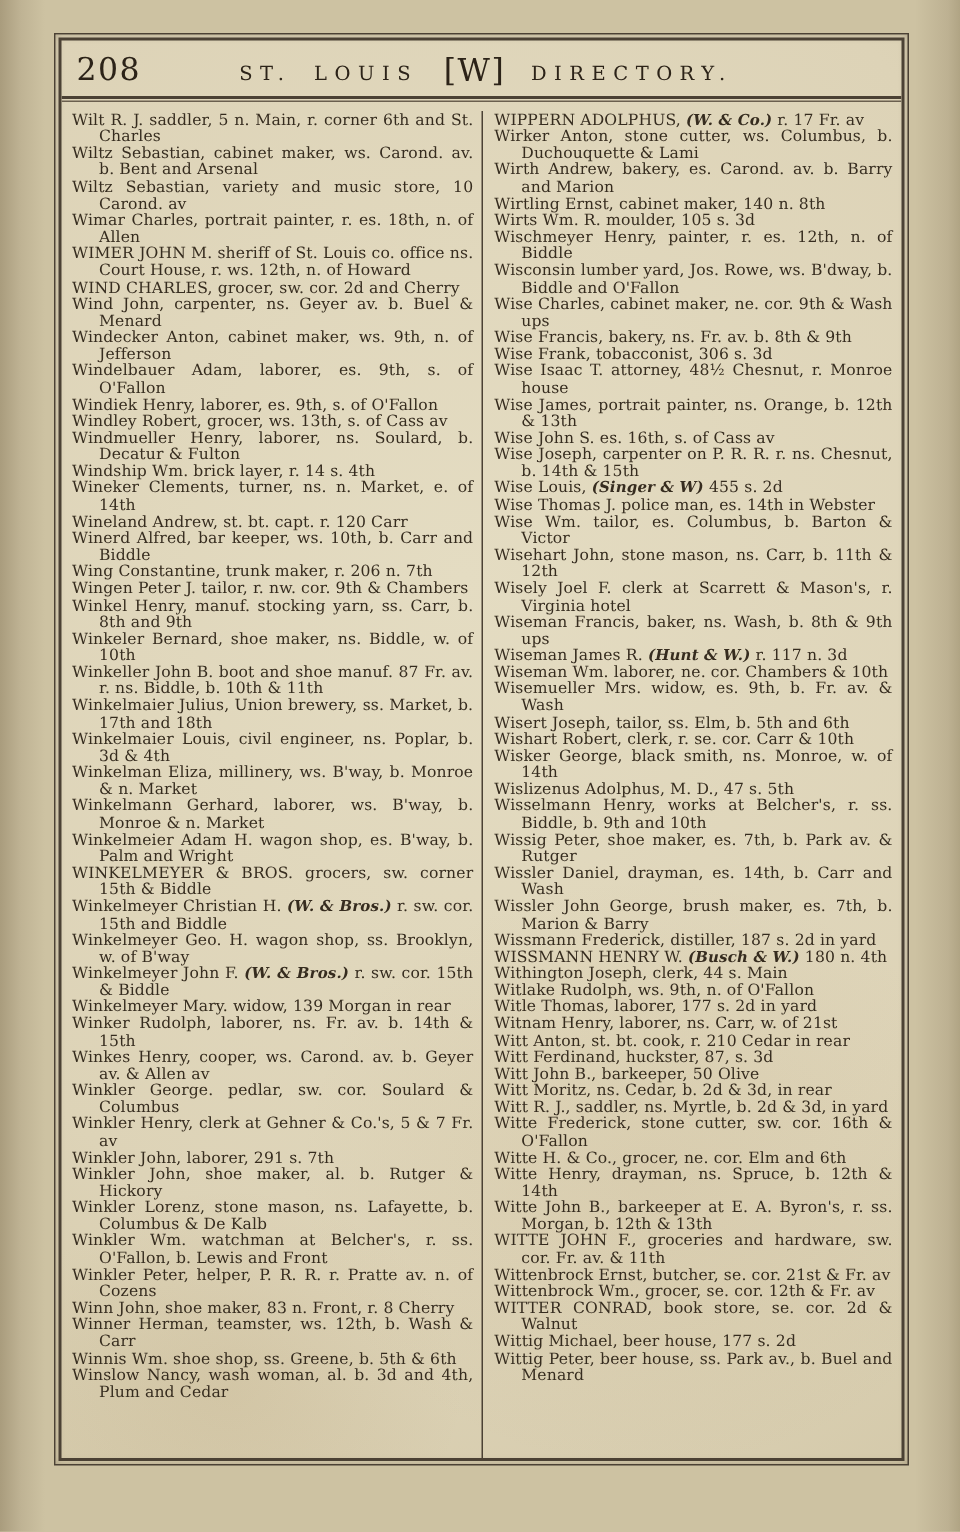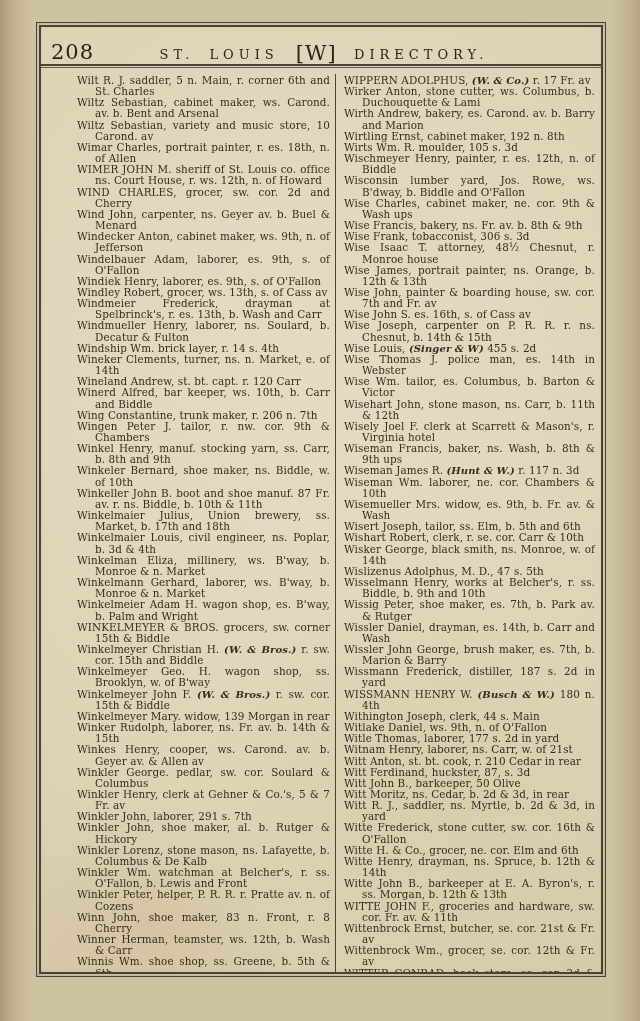--- a/index.html
+++ b/index.html
@@ -24,21 +24,21 @@
     width:100%; height:100%;
     border:2px solid #4b4134;
     overflow:hidden;
     position:relative;
     background:
       radial-gradient(ellipse 60% 30% at 70% 80%, rgba(170,140,90,.10), rgba(170,140,90,0) 70%),
       radial-gradient(ellipse 40% 20% at 20% 95%, rgba(160,130,80,.12), rgba(160,130,80,0) 70%);
   }
   .header {
     height:37px;
-    display:flex; align-items:flex-end;
+    display:flex; align-items:center;
     padding:0 14px 0 10px;
     position:relative;
   }
   .header-rule { height:2px; background:#4b4134; margin:0 0 1px 0; }
   .header-rule2 { height:1px; background:#6a5f4e; margin-bottom:1px; }
   .page-number {
     font-size:21px; letter-spacing:1px; color:#2c2318;
     min-width:70px;
   }
   .page-title {
@@ -48,21 +48,20 @@
     padding-right:60px;
   }
   .page-title .bracket {
     font-size:21px; letter-spacing:1px; position:relative; top:1px;
     padding:0 2px;
   }
   .columns {
     display:flex;
     height:calc(100% - 41px);
     padding-top:5px;
-    margin-left:29px;
   }
   .col {
     width:50%;
     padding:1px 5px 0 7px;
     overflow:hidden;
   }
   .col.right { padding-left:8px; padding-right:6px; }
   .col-divider {
     width:1px; background:#4b4134; flex:0 0 1px;
   }
@@ -96,21 +95,20 @@
           <div class="entry"><span>Wiltz Sebastian, cabinet maker, ws. Carond. av. b. Bent and Arsenal</span></div>
           <div class="entry"><span>Wiltz Sebastian, variety and music store, 10 Carond. av</span></div>
           <div class="entry"><span>Wimar Charles, portrait painter, r. es. 18th, n. of Allen</span></div>
           <div class="entry"><span>WIMER JOHN M. sheriff of St. Louis co. office ns. Court House, r. ws. 12th, n. of Howard</span></div>
           <div class="entry"><span>WIND CHARLES, grocer, sw. cor. 2d and Cherry</span></div>
           <div class="entry"><span>Wind John, carpenter, ns. Geyer av. b. Buel &amp; Menard</span></div>
           <div class="entry"><span>Windecker Anton, cabinet maker, ws. 9th, n. of Jefferson</span></div>
           <div class="entry"><span>Windelbauer Adam, laborer, es. 9th, s. of O'Fallon</span></div>
           <div class="entry"><span>Windiek Henry, laborer, es. 9th, s. of O'Fallon</span></div>
           <div class="entry"><span>Windley Robert, grocer, ws. 13th, s. of Cass av</span></div>
-          <div class="entry"><span>Windmeier Frederick, drayman at Spelbrinck's, r. es. 13th, b. Wash and Carr</span></div>
           <div class="entry"><span>Windmueller Henry, laborer, ns. Soulard, b. Decatur &amp; Fulton</span></div>
           <div class="entry"><span>Windship Wm. brick layer, r. 14 s. 4th</span></div>
           <div class="entry"><span>Wineker Clements, turner, ns. n. Market, e. of 14th</span></div>
           <div class="entry"><span>Wineland Andrew, st. bt. capt. r. 120 Carr</span></div>
           <div class="entry"><span>Winerd Alfred, bar keeper, ws. 10th, b. Carr and Biddle</span></div>
           <div class="entry"><span>Wing Constantine, trunk maker, r. 206 n. 7th</span></div>
           <div class="entry"><span>Wingen Peter J. tailor, r. nw. cor. 9th &amp; Chambers</span></div>
           <div class="entry"><span>Winkel Henry, manuf. stocking yarn, ss. Carr, b. 8th and 9th</span></div>
           <div class="entry"><span>Winkeler Bernard, shoe maker, ns. Biddle, w. of 10th</span></div>
           <div class="entry"><span>Winkeller John B. boot and shoe manuf. 87 Fr. av. r. ns. Biddle, b. 10th &amp; 11th</span></div>
@@ -136,30 +134,29 @@
           <div class="entry"><span>Winn John, shoe maker, 83 n. Front, r. 8 Cherry</span></div>
           <div class="entry"><span>Winner Herman, teamster, ws. 12th, b. Wash &amp; Carr</span></div>
           <div class="entry"><span>Winnis Wm. shoe shop, ss. Greene, b. 5th &amp; 6th</span></div>
           <div class="entry"><span>Winslow Nancy, wash woman, al. b. 3d and 4th, Plum and Cedar</span></div>
         </div>
       <div class="col-divider"></div>
       <div class="col right" id="col-right">
           <div class="entry"><span>WIPPERN ADOLPHUS, </span><span class="it">(W. &amp; Co.)</span><span> r. 17 Fr. av</span></div>
           <div class="entry"><span>Wirker Anton, stone cutter, ws. Columbus, b. Duchouquette &amp; Lami</span></div>
           <div class="entry"><span>Wirth Andrew, bakery, es. Carond. av. b. Barry and Marion</span></div>
-          <div class="entry"><span>Wirtling Ernst, cabinet maker, 192 n. 8th</span></div>
+          <div class="entry"><span>Wirtling Ernst, cabinet maker, 140 n. 8th</span></div>
           <div class="entry"><span>Wirts Wm. R. moulder, 105 s. 3d</span></div>
           <div class="entry"><span>Wischmeyer Henry, painter, r. es. 12th, n. of Biddle</span></div>
           <div class="entry"><span>Wisconsin lumber yard, Jos. Rowe, ws. B'dway, b. Biddle and O'Fallon</span></div>
           <div class="entry"><span>Wise Charles, cabinet maker, ne. cor. 9th &amp; Wash ups</span></div>
           <div class="entry"><span>Wise Francis, bakery, ns. Fr. av. b. 8th &amp; 9th</span></div>
           <div class="entry"><span>Wise Frank, tobacconist, 306 s. 3d</span></div>
           <div class="entry"><span>Wise Isaac T. attorney, 48½ Chesnut, r. Monroe house</span></div>
           <div class="entry"><span>Wise James, portrait painter, ns. Orange, b. 12th &amp; 13th</span></div>
-          <div class="entry"><span>Wise John, painter &amp; boarding house, sw. cor. 7th and Fr. av</span></div>
           <div class="entry"><span>Wise John S. es. 16th, s. of Cass av</span></div>
           <div class="entry"><span>Wise Joseph, carpenter on P. R. R. r. ns. Chesnut, b. 14th &amp; 15th</span></div>
           <div class="entry"><span>Wise Louis, </span><span class="it">(Singer &amp; W)</span><span> 455 s. 2d</span></div>
           <div class="entry"><span>Wise Thomas J. police man, es. 14th in Webster</span></div>
           <div class="entry"><span>Wise Wm. tailor, es. Columbus, b. Barton &amp; Victor</span></div>
           <div class="entry"><span>Wisehart John, stone mason, ns. Carr, b. 11th &amp; 12th</span></div>
           <div class="entry"><span>Wisely Joel F. clerk at Scarrett &amp; Mason's, r. Virginia hotel</span></div>
           <div class="entry"><span>Wiseman Francis, baker, ns. Wash, b. 8th &amp; 9th ups</span></div>
           <div class="entry"><span>Wiseman James R. </span><span class="it">(Hunt &amp; W.)</span><span> r. 117 n. 3d</span></div>
           <div class="entry"><span>Wiseman Wm. laborer, ne. cor. Chambers &amp; 10th</span></div>
@@ -168,21 +165,21 @@
           <div class="entry"><span>Wishart Robert, clerk, r. se. cor. Carr &amp; 10th</span></div>
           <div class="entry"><span>Wisker George, black smith, ns. Monroe, w. of 14th</span></div>
           <div class="entry"><span>Wislizenus Adolphus, M. D., 47 s. 5th</span></div>
           <div class="entry"><span>Wisselmann Henry, works at Belcher's, r. ss. Biddle, b. 9th and 10th</span></div>
           <div class="entry"><span>Wissig Peter, shoe maker, es. 7th, b. Park av. &amp; Rutger</span></div>
           <div class="entry"><span>Wissler Daniel, drayman, es. 14th, b. Carr and Wash</span></div>
           <div class="entry"><span>Wissler John George, brush maker, es. 7th, b. Marion &amp; Barry</span></div>
           <div class="entry"><span>Wissmann Frederick, distiller, 187 s. 2d in yard</span></div>
           <div class="entry"><span>WISSMANN HENRY W. </span><span class="it">(Busch &amp; W.)</span><span> 180 n. 4th</span></div>
           <div class="entry"><span>Withington Joseph, clerk, 44 s. Main</span></div>
-          <div class="entry"><span>Witlake Daniel, ws. 9th, n. of O'Fallon</span></div>
+          <div class="entry"><span>Witlake Rudolph, ws. 9th, n. of O'Fallon</span></div>
           <div class="entry"><span>Witle Thomas, laborer, 177 s. 2d in yard</span></div>
           <div class="entry"><span>Witnam Henry, laborer, ns. Carr, w. of 21st</span></div>
           <div class="entry"><span>Witt Anton, st. bt. cook, r. 210 Cedar in rear</span></div>
           <div class="entry"><span>Witt Ferdinand, huckster, 87, s. 3d</span></div>
           <div class="entry"><span>Witt John B., barkeeper, 50 Olive</span></div>
           <div class="entry"><span>Witt Moritz, ns. Cedar, b. 2d &amp; 3d, in rear</span></div>
           <div class="entry"><span>Witt R. J., saddler, ns. Myrtle, b. 2d &amp; 3d, in yard</span></div>
           <div class="entry"><span>Witte Frederick, stone cutter, sw. cor. 16th &amp; O'Fallon</span></div>
           <div class="entry"><span>Witte H. &amp; Co., grocer, ne. cor. Elm and 6th</span></div>
           <div class="entry"><span>Witte Henry, drayman, ns. Spruce, b. 12th &amp; 14th</span></div>

